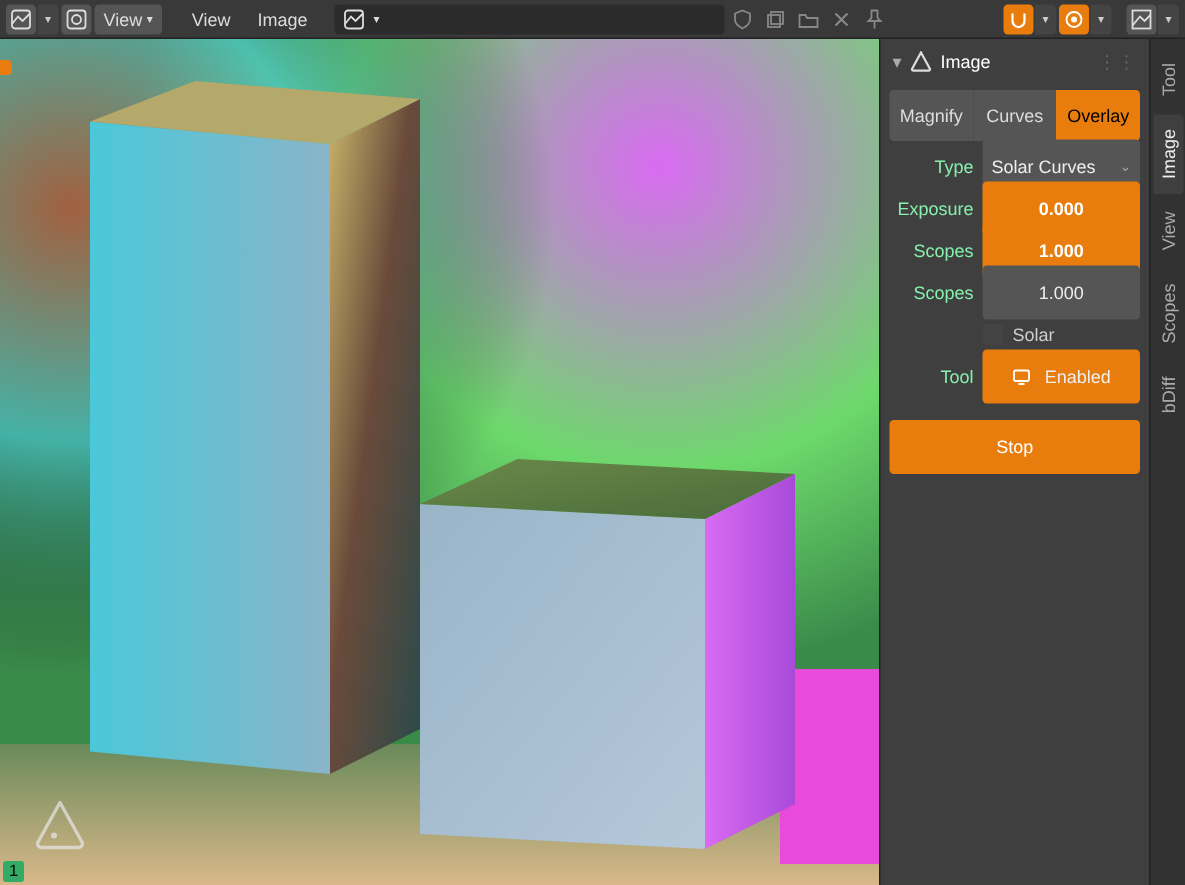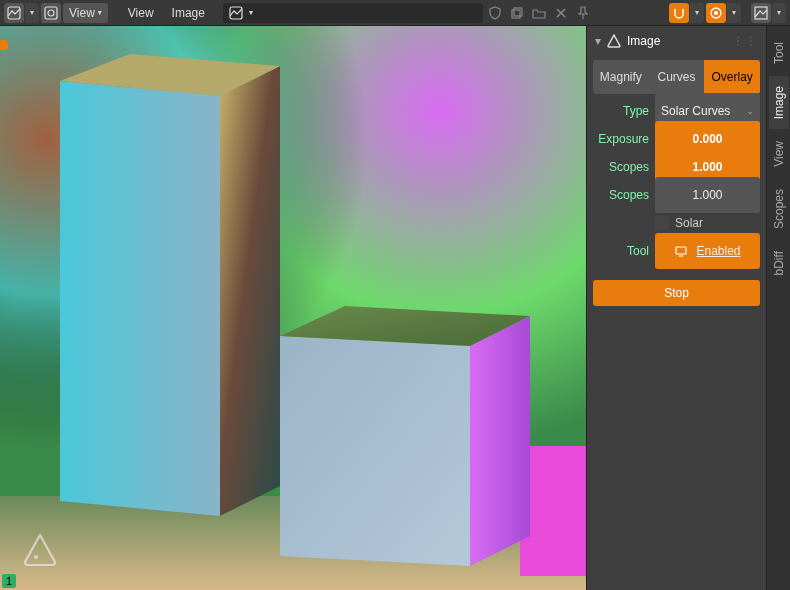--- a/index.html
+++ b/index.html
@@ -25,25 +25,25 @@
 .seg button { flex: 1; height: 34px; border: none; background: #555; color: #ddd; cursor: pointer; }
 .seg button:first-child { border-radius: 3px 0 0 3px; }
 .seg button:last-child { border-radius: 0 3px 3px 0; }
 .seg button.active { background: #4a6a8a; color: #000000; }
 .row { display: flex; align-items: center; gap: 6px; height: 22px; }
 .row label { flex: 0 0 56px; text-align: right; color: #86efac; }
 .numfield, .select, .togglefield { flex: 1; height: 36px; background: #555; border-radius: 3px; display: flex; align-items: center; justify-content: center; color: #eee; cursor: pointer; position: relative; }
 .numfield.orange-fill { background: #e87d0d; color: #fff; font-weight: bold; }
 .select { justify-content: space-between; padding: 0 6px; }
 .select .caret { color: #aaa; font-size: 9px; }
-.togglefield { justify-content: center; gap: 8px; text-decoration: underline; }
+.togglefield { justify-content: center; gap: 8px; }
 .togglefield.orange { background: #e87d0d; }
 .togglefield .ticon { width: 14px; height: 14px; display: inline-flex; align-items: center; justify-content: center; }
 .chk { width: 14px; height: 14px; background: #444; border-radius: 2px; display: inline-block; }
-.btn-wide { height: 26px; border: none; border-radius: 3px; background: #555; color: #eee; cursor: pointer; width: 100%; }
+.btn-wide { height: 36px; border: none; border-radius: 3px; background: #555; color: #eee; cursor: pointer; width: 100%; }
 .btn-wide.orange { background: #e87d0d; color: #fff; }
 .side-tabs { width: 24px; background: #323232; display: flex; flex-direction: column; align-items: center; padding-top: 6px; gap: 0; border-left:1px solid #222; }
 .side-tab { writing-mode: vertical-rl; transform: rotate(180deg); padding: 10px 3px; color: #aaa; cursor: pointer; border-radius: 3px 0 0 3px; margin-bottom: 2px;}
 .side-tab.active { background: #3f3f3f; color: #eee; }
 svg { display: block; }
 .chev-down { font-size: 8px; }
 .spin-dd { width:14px; display:flex; align-items:center; justify-content:center; background:#444;border-radius:0 3px 3px 0;height:20px;margin-left:-1px;}
 </style>
 </head>
 <body>

